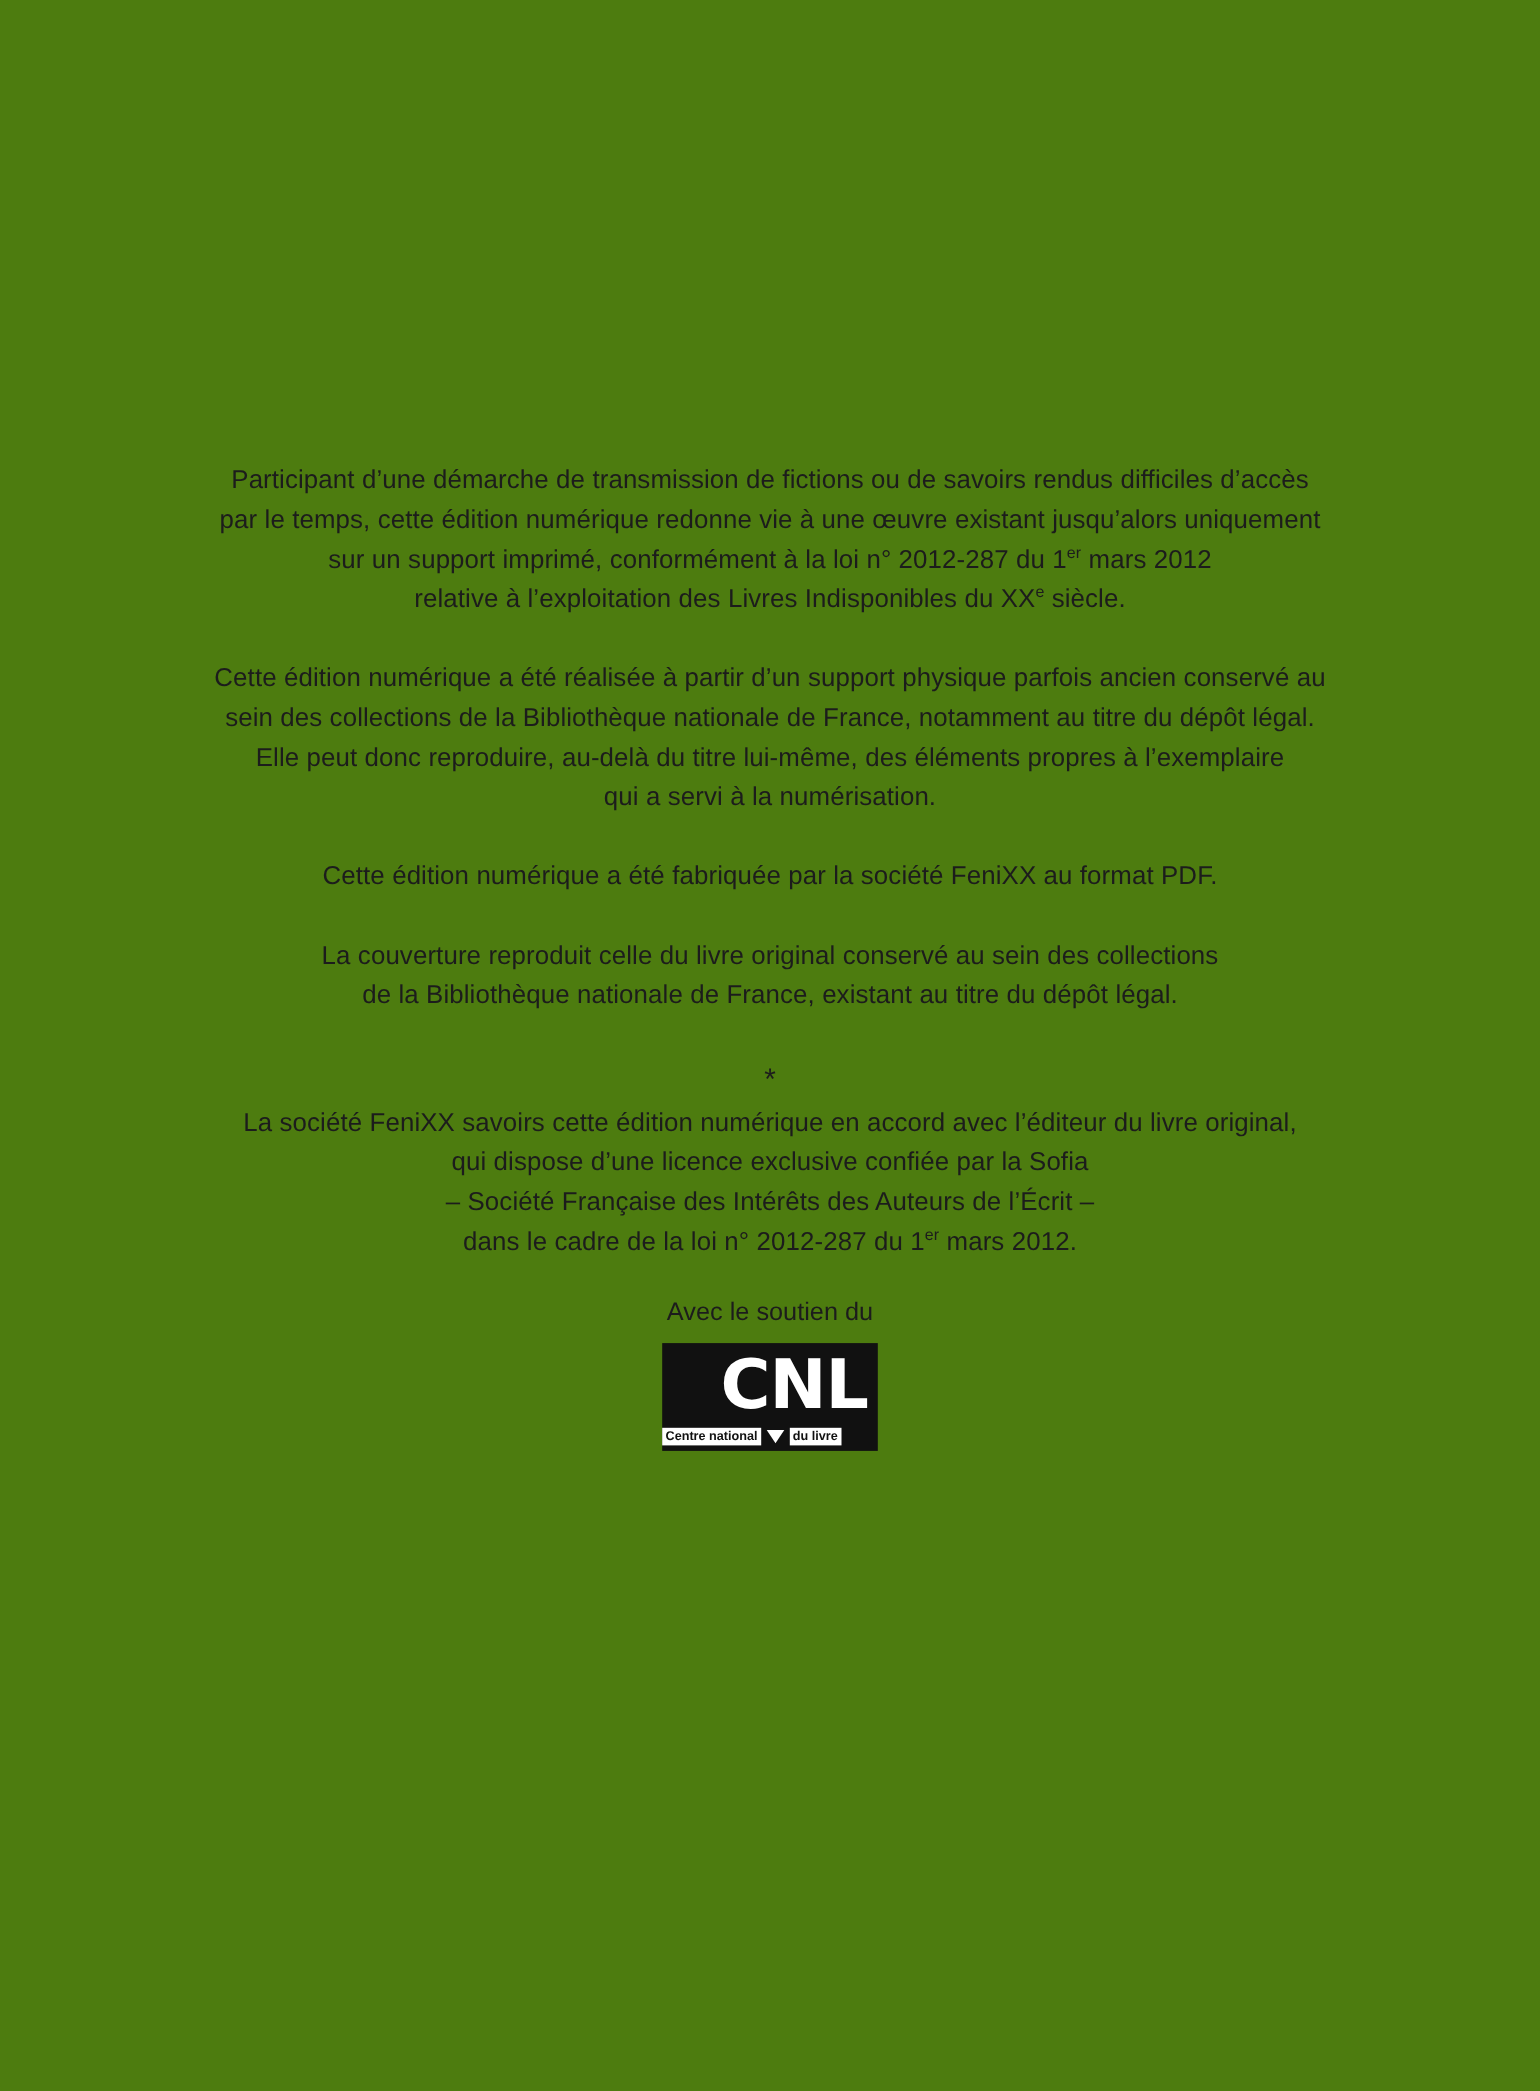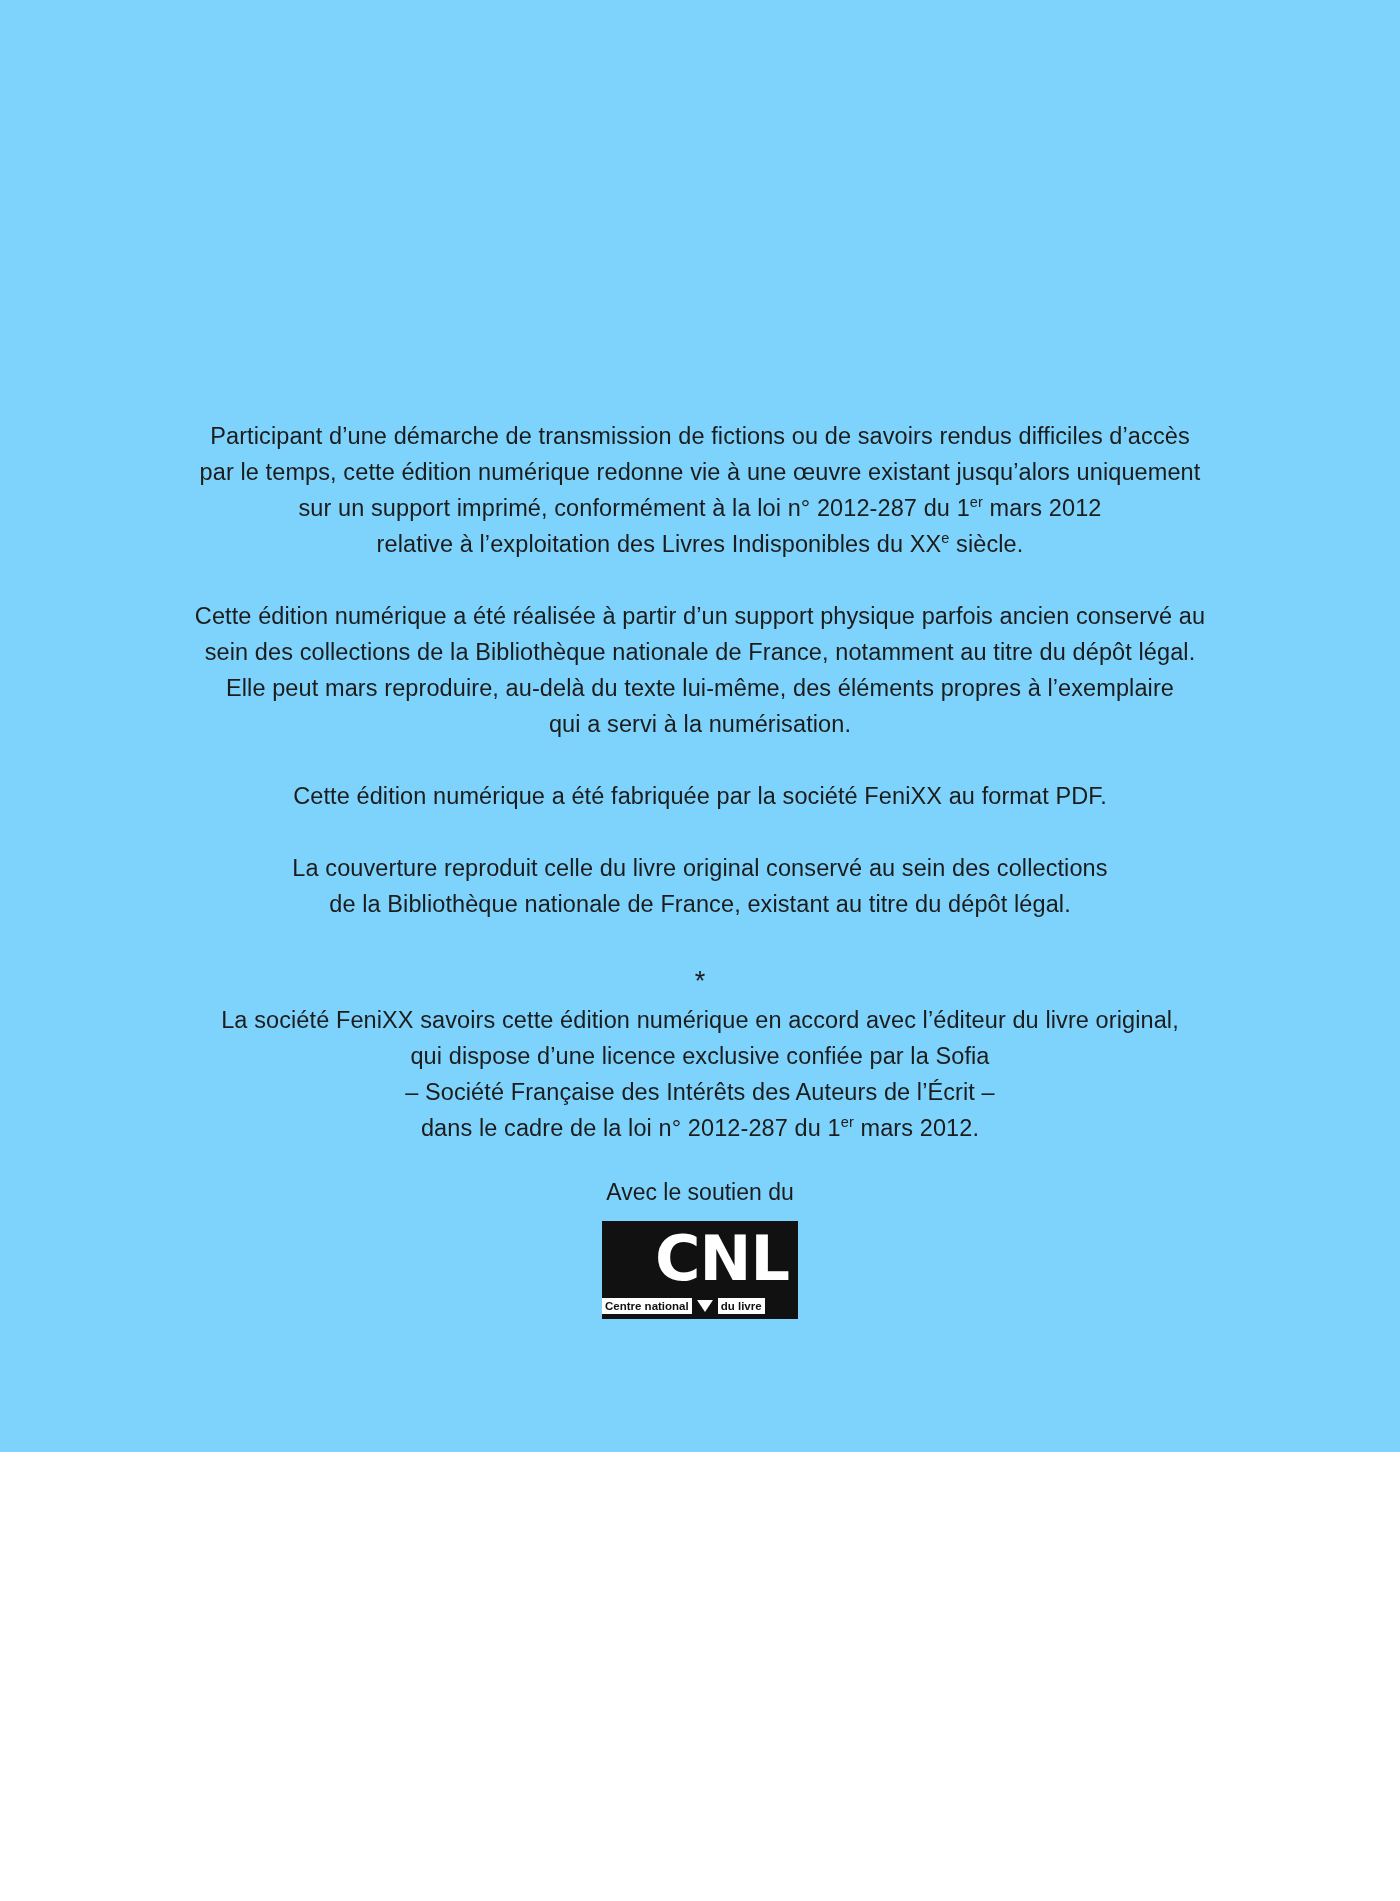--- a/index.html
+++ b/index.html
@@ -13,22 +13,22 @@
     height: 1901px;
     position: relative;
     font-family: "Liberation Sans", sans-serif;
     color: #1a1a1a;
     overflow: hidden;
   }
   .page {
     position: absolute;
     top: 0; left: 0;
     width: 1400px;
-    height: 1452px;
-    background: #7dd3fc;
+    height: 1901px;
+    background: #4d7c0f;
   }
   .content {
     position: absolute;
     top: 418px;
     left: 0;
     width: 1400px;
     text-align: center;
   }
   .para {
     font-size: 23.5px;
@@ -132,21 +132,21 @@
     <div class="para">
       <span class="line">Participant d’une démarche de transmission de fictions ou de savoirs rendus difficiles d’accès</span>
       <span class="line">par le temps, cette édition numérique redonne vie à une œuvre existant jusqu’alors uniquement</span>
       <span class="line">sur un support imprimé, conformément à la loi n° 2012-287 du 1<sup>er</sup> mars 2012</span>
       <span class="line">relative à l’exploitation des Livres Indisponibles du XX<sup>e</sup> siècle.</span>
     </div>
 
     <div class="para">
       <span class="line">Cette édition numérique a été réalisée à partir d’un support physique parfois ancien conservé au</span>
       <span class="line">sein des collections de la Bibliothèque nationale de France, notamment au titre du dépôt légal.</span>
-      <span class="line">Elle peut mars reproduire, au-delà du texte lui-même, des éléments propres à l’exemplaire</span>
+      <span class="line">Elle peut donc reproduire, au-delà du titre lui-même, des éléments propres à l’exemplaire</span>
       <span class="line">qui a servi à la numérisation.</span>
     </div>
 
     <div class="para">
       <span class="line">Cette édition numérique a été fabriquée par la société FeniXX au format PDF.</span>
     </div>
 
     <div class="para">
       <span class="line">La couverture reproduit celle du livre original conservé au sein des collections</span>
       <span class="line">de la Bibliothèque nationale de France, existant au titre du dépôt légal.</span>

